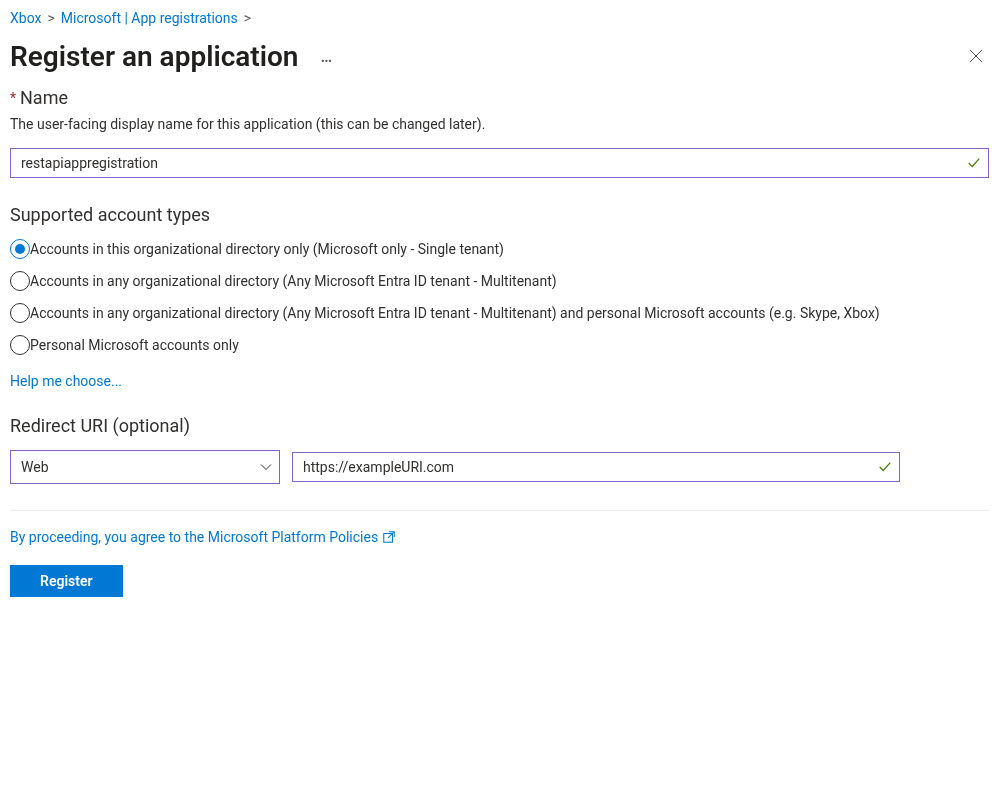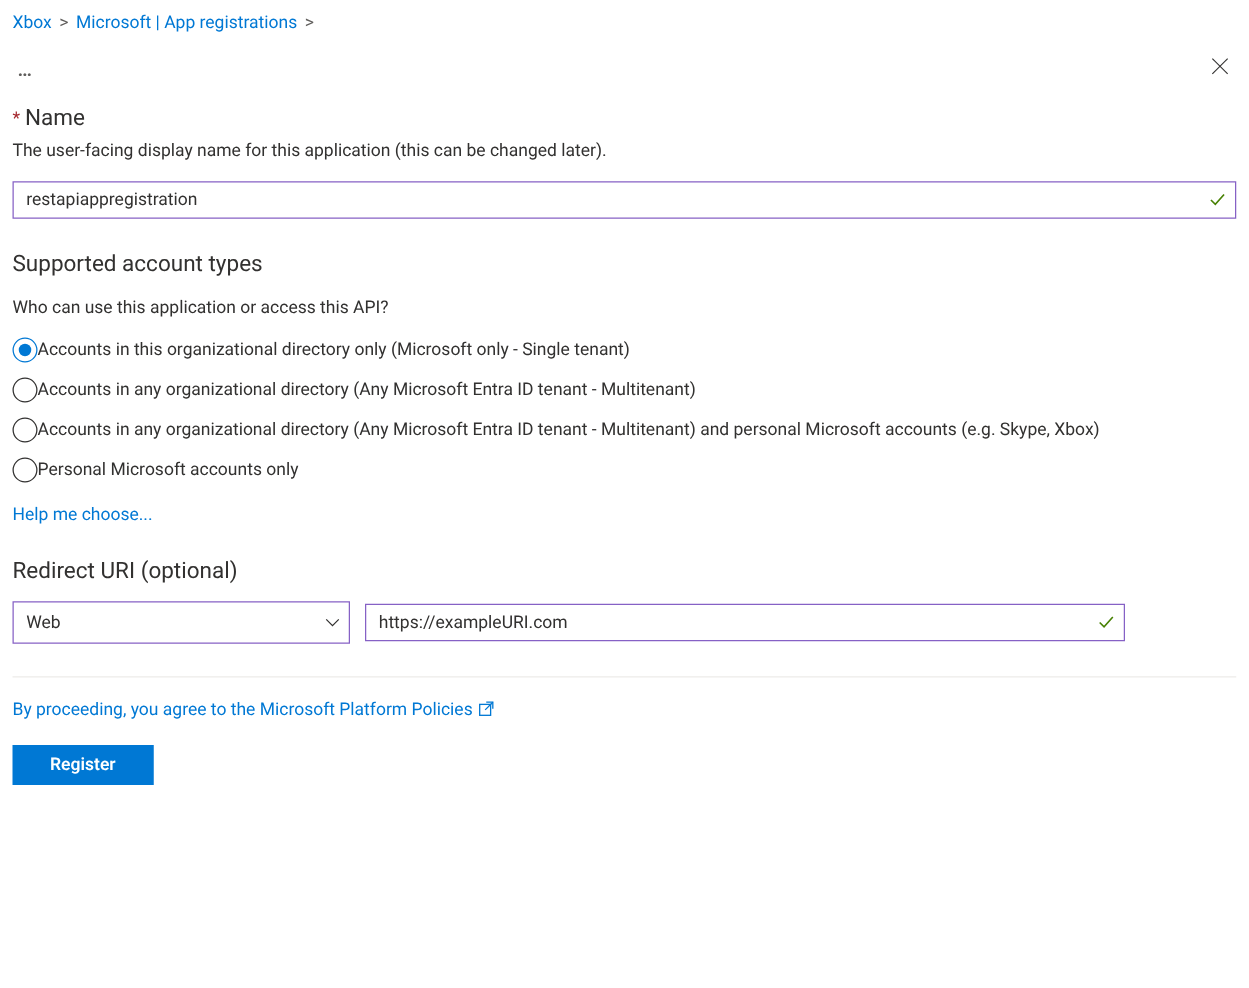--- a/index.html
+++ b/index.html
@@ -243,20 +243,21 @@
 
 <div class="breadcrumb">
   <a>Xbox</a>
   <span class="sep">&gt;</span>
   <a>Microsoft | App registrations</a>
   <span class="sep">&gt;</span>
 </div>
 
 <div class="header-row">
   <h1>
+    <span>Register an application</span>
     <span class="ellipsis">…</span>
   </h1>
   <span class="close-btn">
     <svg viewBox="0 0 16 16" fill="none" stroke="currentColor" stroke-width="1">
       <line x1="1" y1="1" x2="15" y2="15"></line>
       <line x1="15" y1="1" x2="1" y2="15"></line>
     </svg>
   </span>
 </div>
 
@@ -271,21 +272,20 @@
     <span class="valid-check">
       <svg viewBox="0 0 16 16" fill="none" stroke="currentColor" stroke-width="1.5">
         <polyline points="2,8 6,12 14,3"></polyline>
       </svg>
     </span>
   </div>
 </div>
 
 <div class="section">
   <h2>Supported account types</h2>
-  <div class="hint">Who can use this application or access this API?</div>
   <div class="radio-group">
     <div class="radio-row">
       <div class="radio selected"></div>
       <div class="radio-label">Accounts in this organizational directory only (Microsoft only - Single tenant)</div>
     </div>
     <div class="radio-row">
       <div class="radio"></div>
       <div class="radio-label">Accounts in any organizational directory (Any Microsoft Entra ID tenant - Multitenant)</div>
     </div>
     <div class="radio-row">

